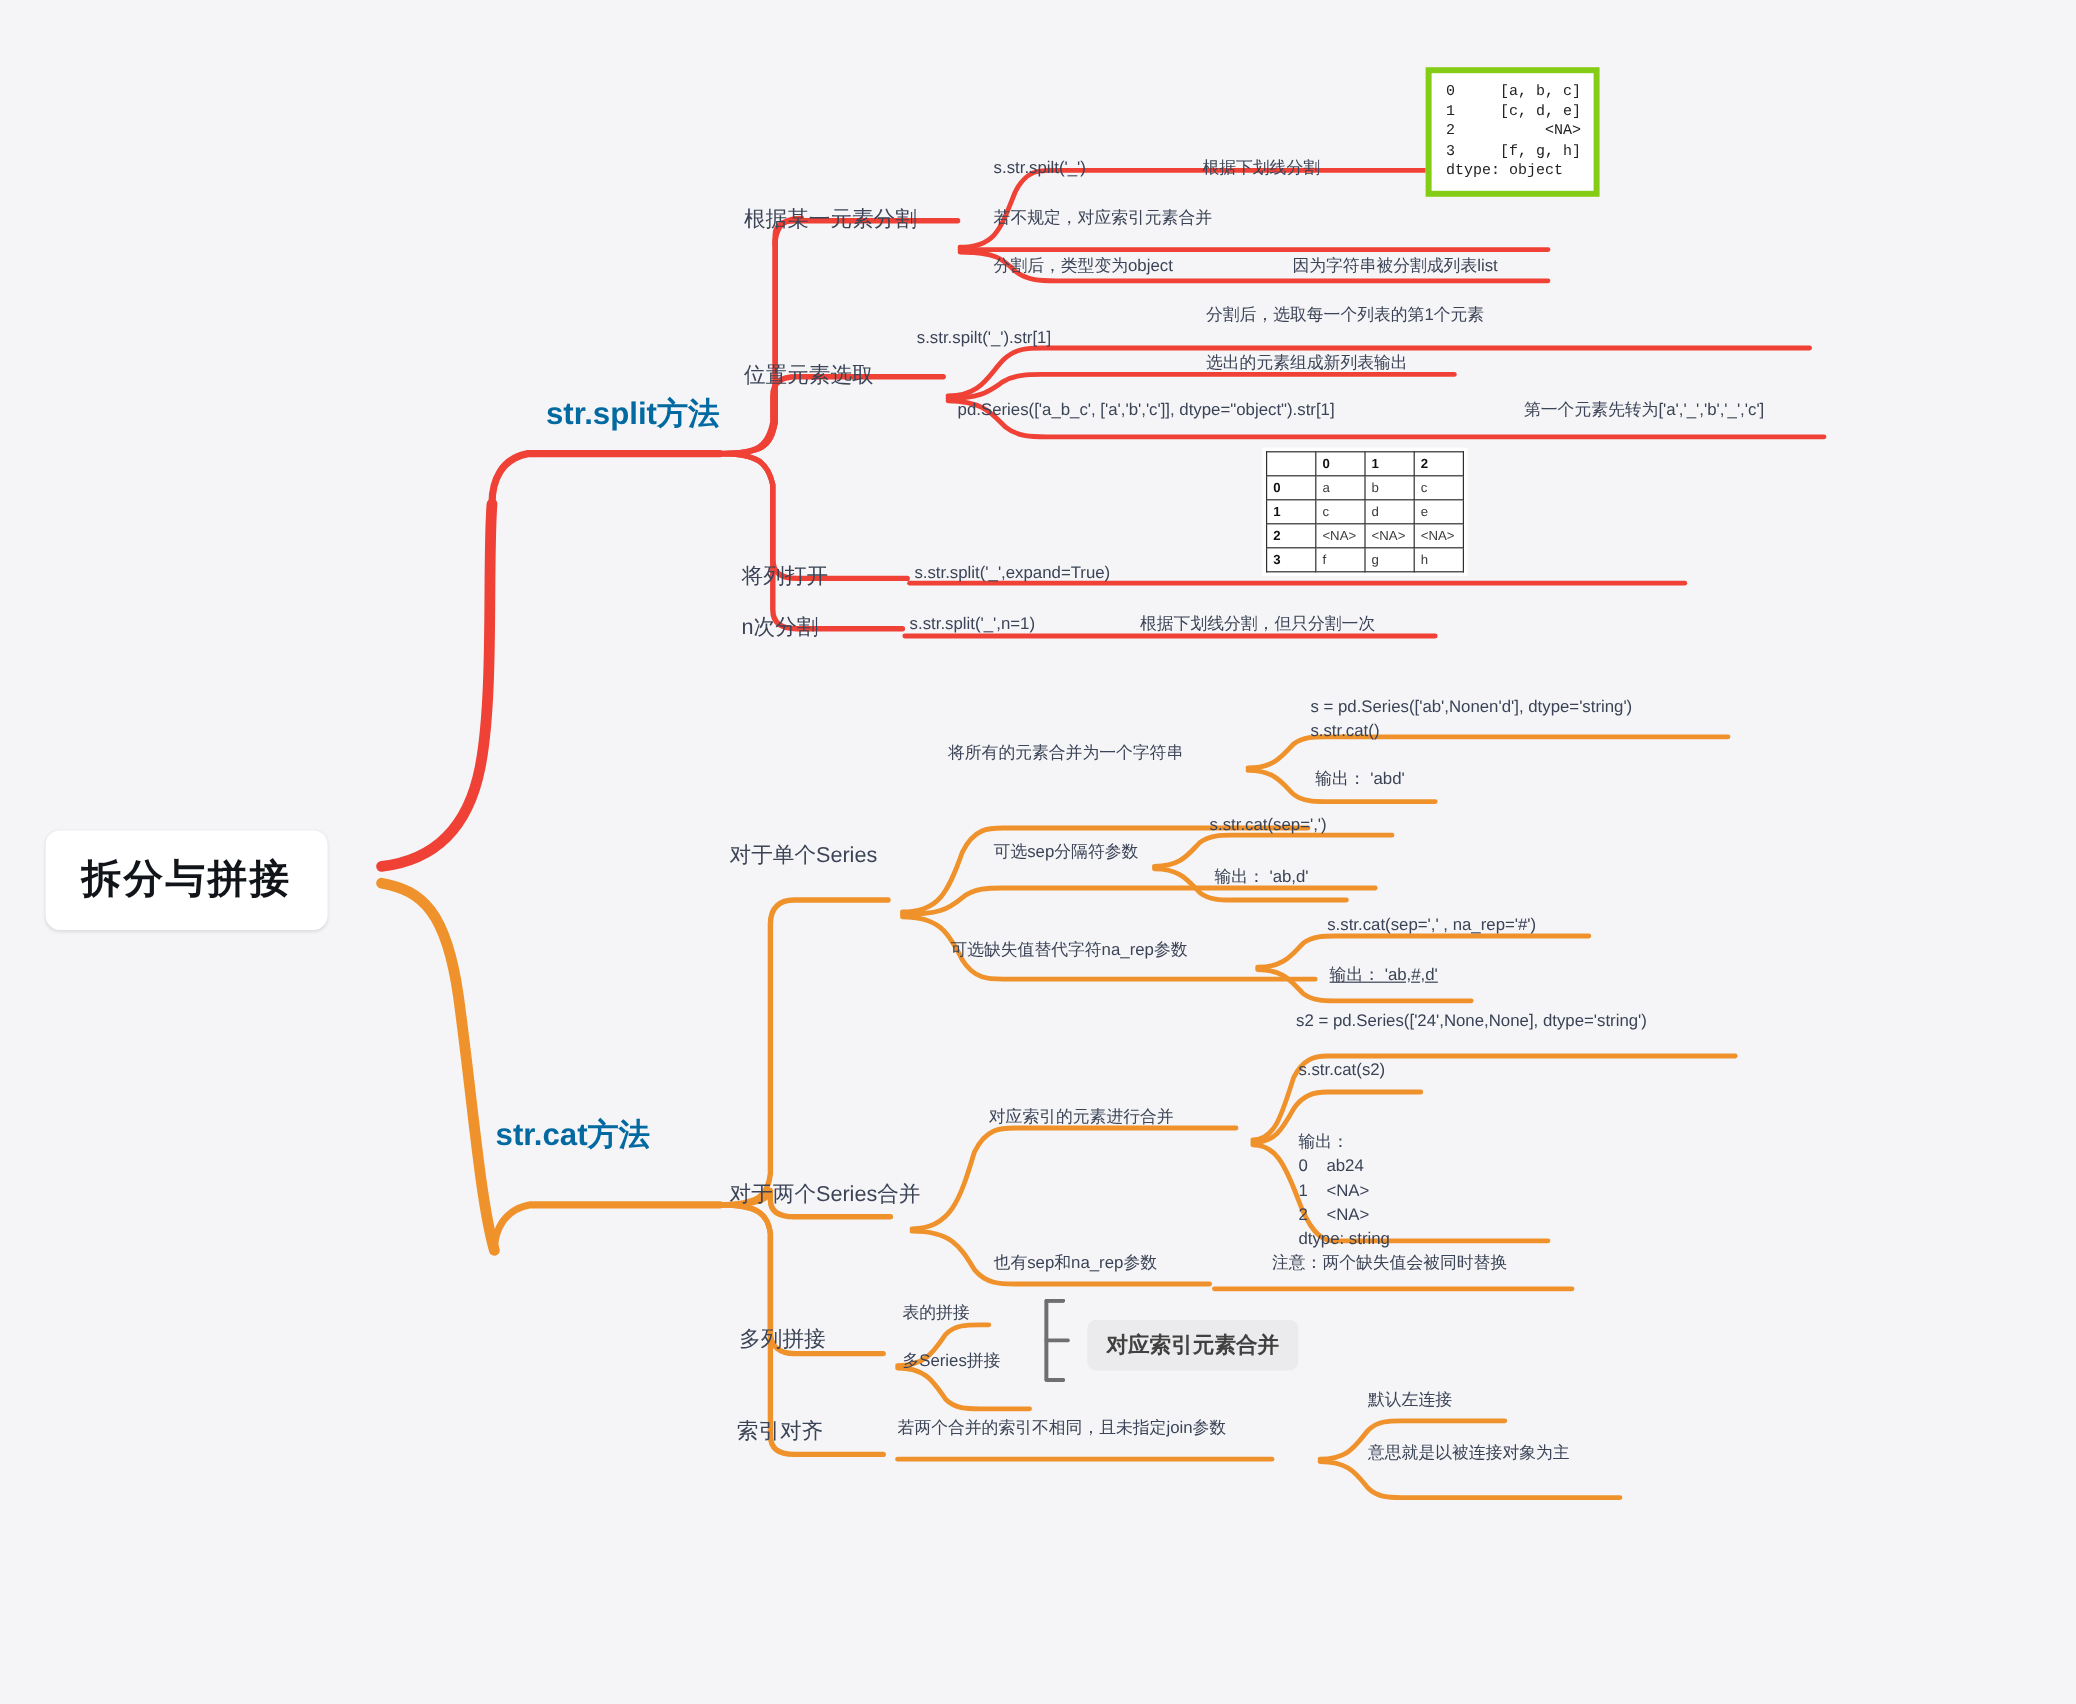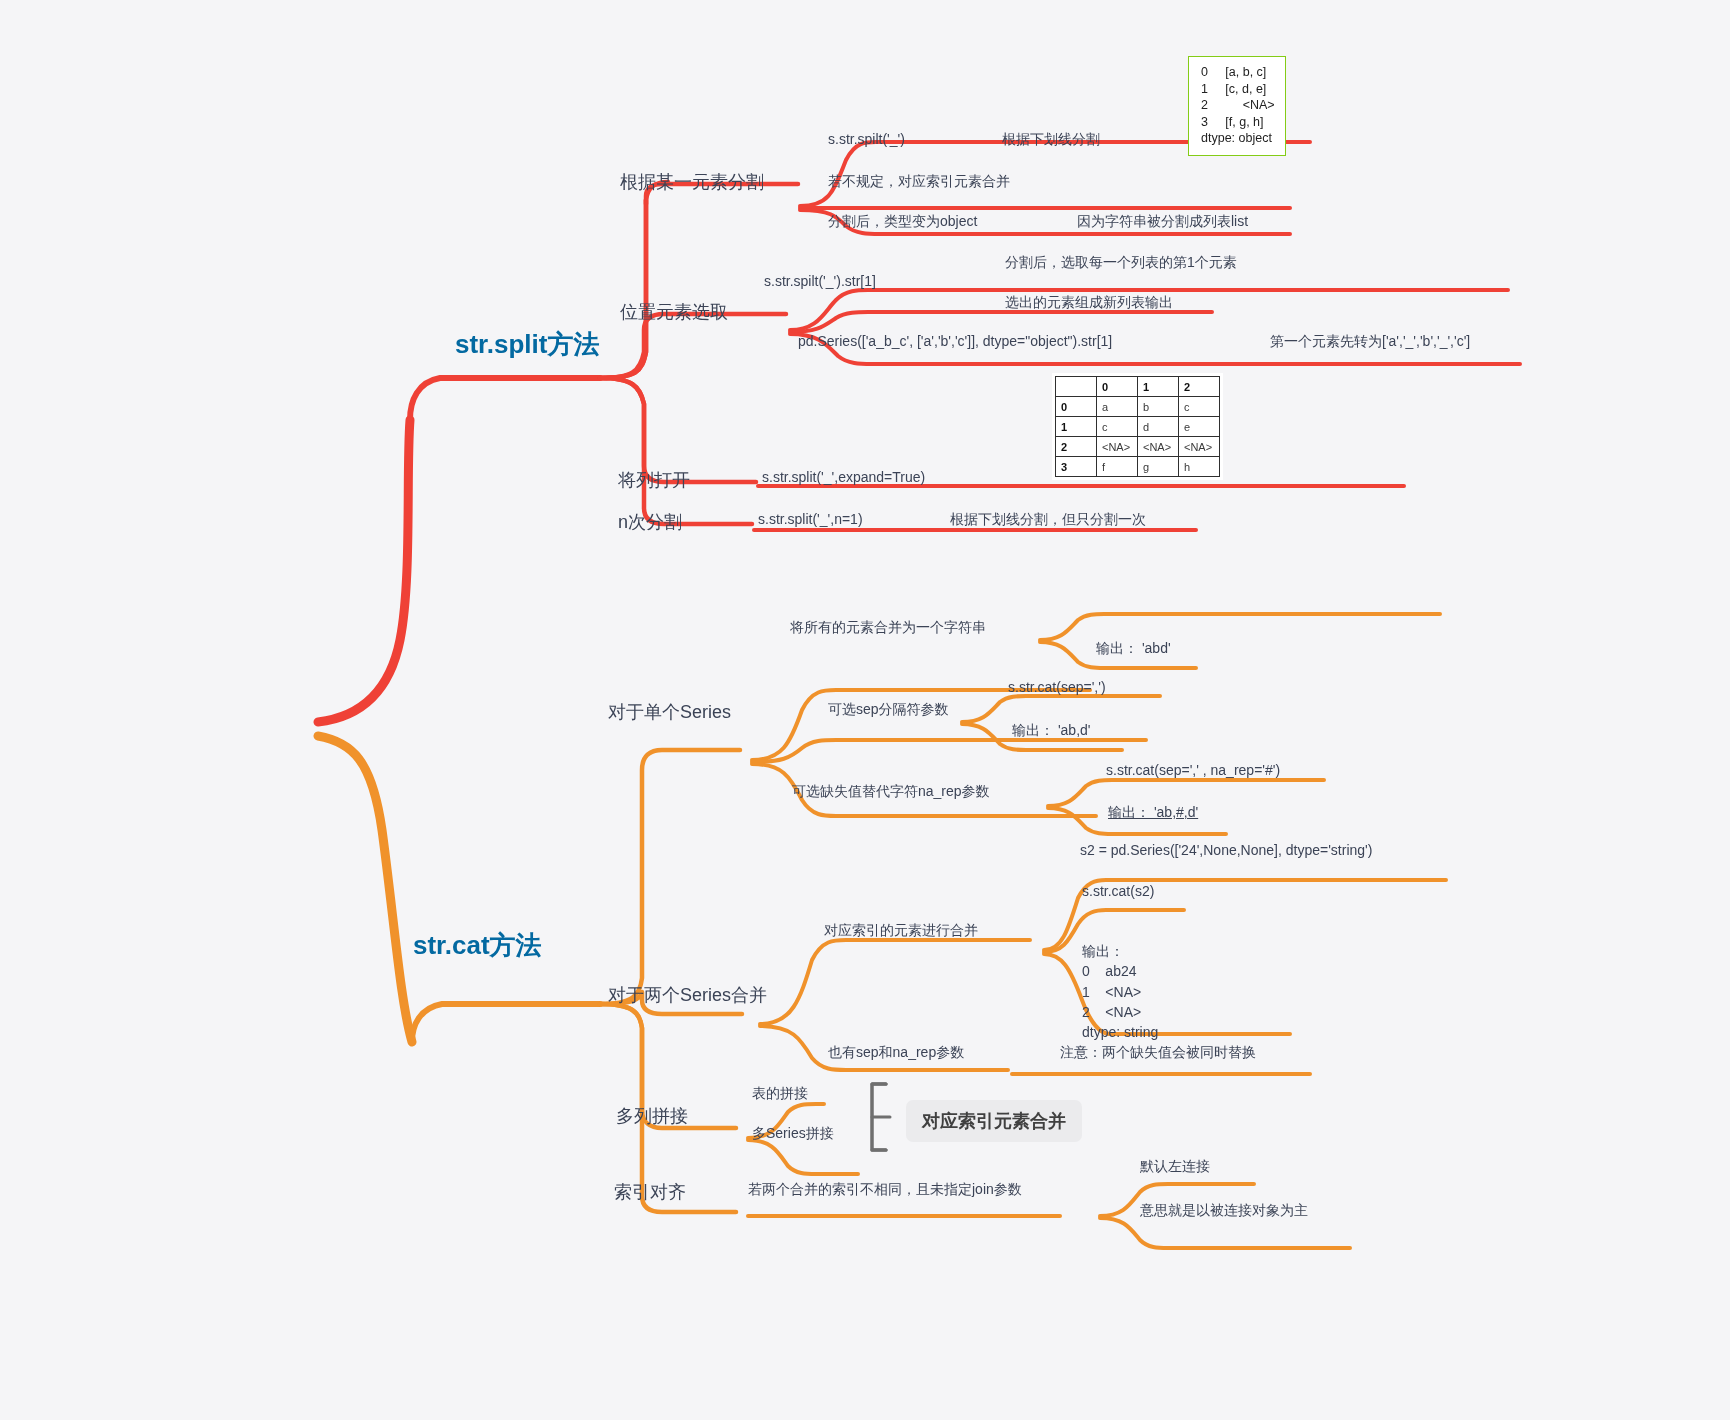--- a/index.html
+++ b/index.html
@@ -36,23 +36,23 @@
   
   .chip{
     background:#ebebed;border-radius:7px;
     padding:9px 16px;font-size:18px;font-weight:bold;color:#404040;
   }
 
   
   .codeblock{
     position:absolute;
     background:#ffffff;
-    border:1px solid #84cc16;
+    border:5px solid #84cc16;
     padding:7px 10px 8px 12px;
-    font-family:Liberation Sans, sans-serif;
+    font-family:Liberation Mono, monospace;
     font-size:12.5px;
     line-height:1.32;
     color:#222;
     white-space:pre;
   }
   
   .dfwrap{position:absolute;background:#fff;padding:3px;}
   table.df{border-collapse:collapse;font-size:11px;color:#3a3a3a;
            font-family:"Liberation Sans","DejaVu Sans",sans-serif;}
   table.df td,table.df th{border:1px solid #2f2f2f;padding:2px 5px;text-align:left;
@@ -134,20 +134,21 @@
       <path d="M886,1084 L872,1084 L872,1150 L886,1150" stroke="#6f6f6f" stroke-width="3"></path>
       <path d="M886,1084 L872,1084" stroke="#6f6f6f" stroke-width="3"></path>
       <path d="M886,1150 L872,1150" stroke="#6f6f6f" stroke-width="3"></path>
 
       <path d="M748,1216 L1060,1216" stroke="#f0922b" stroke-width="4"></path>
       <path d="M1100,1216 C1124,1216 1130,1204 1140,1192 C1148,1184 1158,1184 1168,1184 L1254,1184" stroke="#f0922b" stroke-width="4"></path>
       <path d="M1100,1218 C1124,1218 1130,1228 1140,1240 C1148,1248 1158,1248 1168,1248 L1350,1248" stroke="#f0922b" stroke-width="4"></path>
     </g>
   </svg>
 
+  <div class="node root">拆分与拼接</div>
 
   <div class="node branch-title" style="left:455px;top:327px;">str.split方法</div>
 
   <div class="node lv2" style="left:620px;top:170px;">根据某一元素分割</div>
   <div class="node lv2" style="left:620px;top:300px;">位置元素选取</div>
   <div class="node lv2" style="left:618px;top:468px;">将列打开</div>
   <div class="node lv2" style="left:618px;top:510px;">n次分割</div>
 
   <div class="node lv3" style="left:828px;top:130px;">s.str.spilt('_')</div>
   <div class="node lv3" style="left:1002px;top:130px;">根据下划线分割</div>
@@ -209,20 +210,22 @@
   </div>
 
   <div class="node branch-title" style="left:413px;top:928px;">str.cat方法</div>
 
   <div class="node lv2" style="left:608px;top:700px;">对于单个Series</div>
   <div class="node lv2" style="left:608px;top:983px;">对于两个Series合并</div>
   <div class="node lv2" style="left:616px;top:1104px;">多列拼接</div>
   <div class="node lv2" style="left:614px;top:1180px;">索引对齐</div>
 
   <div class="node lv3" style="left:790px;top:618px;">将所有的元素合并为一个字符串</div>
+  <div class="node lv3 multiline" style="left:1092px;top:578px;white-space:pre;">s = pd.Series(['ab',Nonen'd'], dtype='string')
+s.str.cat()</div>
   <div class="node lv3" style="left:1096px;top:639px;">输出： 'abd'</div>
 
   <div class="node lv3" style="left:828px;top:700px;">可选sep分隔符参数</div>
   <div class="node lv3" style="left:1008px;top:678px;">s.str.cat(sep=',')</div>
   <div class="node lv3" style="left:1012px;top:721px;">输出： 'ab,d'</div>
 
   <div class="node lv3" style="left:792px;top:782px;">可选缺失值替代字符na_rep参数</div>
   <div class="node lv3" style="left:1106px;top:761px;">s.str.cat(sep=',' , na_rep='#')</div>
   <div class="node lv3" style="left:1108px;top:803px;text-decoration:underline;">输出： 'ab,#,d'</div>
 

